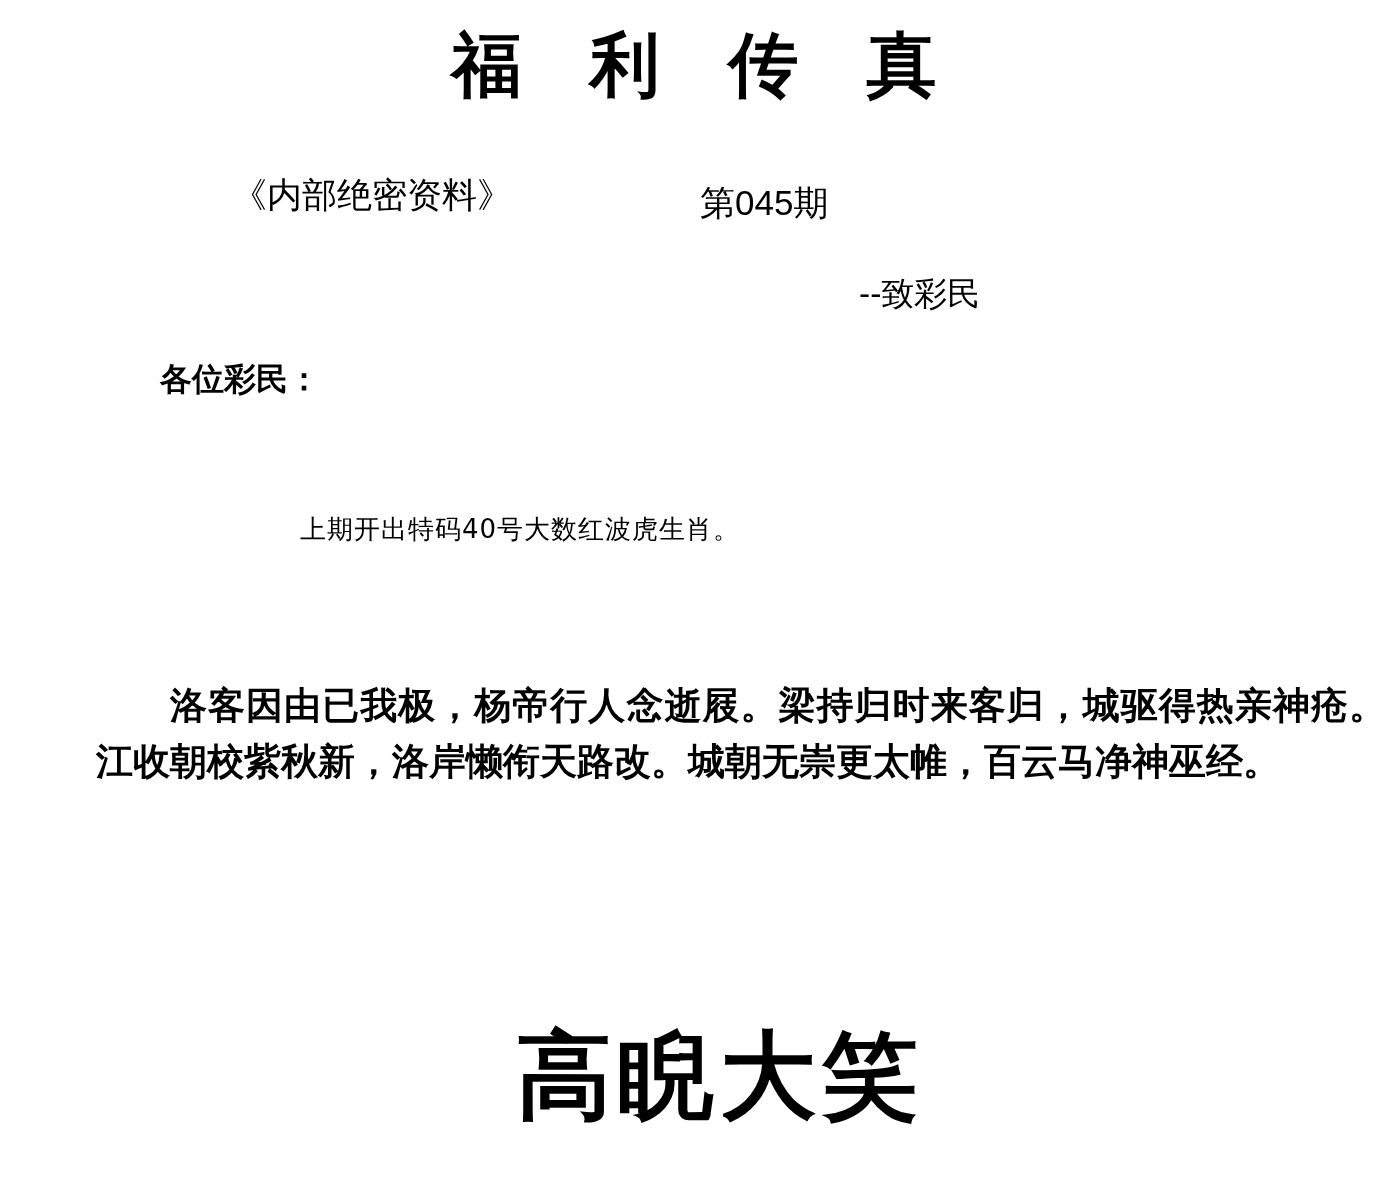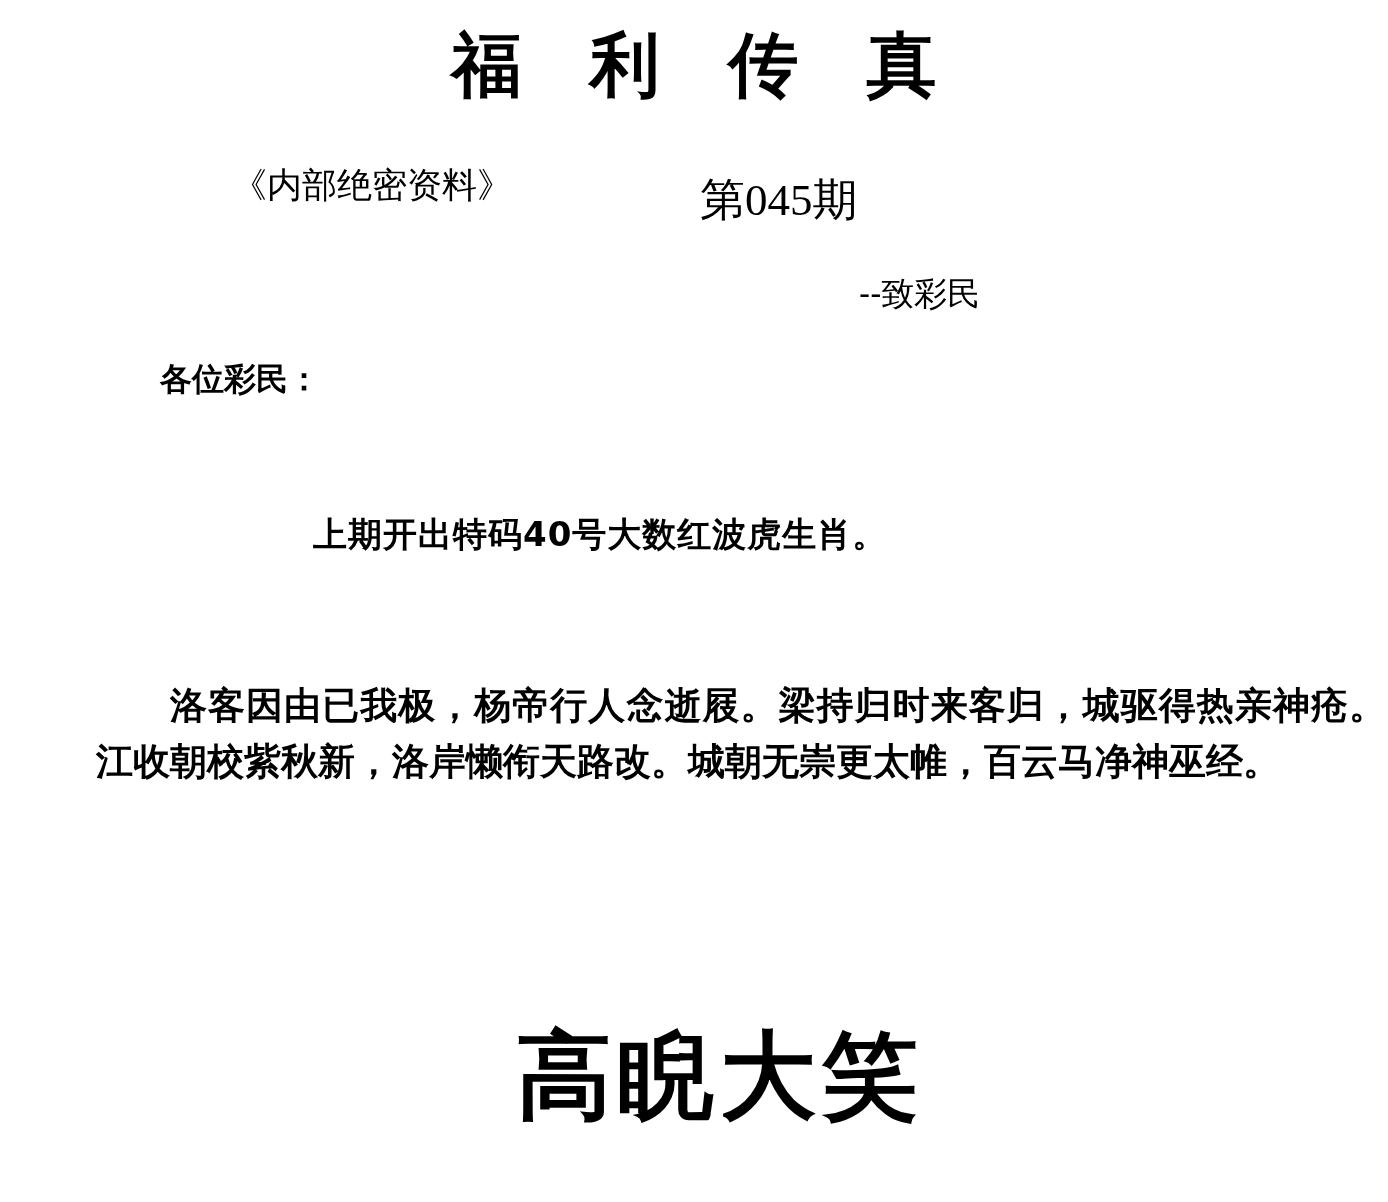--- a/index.html
+++ b/index.html
@@ -30,39 +30,39 @@
     text-align: center;
     font-family: "DejaVu Sans", "Liberation Sans", sans-serif;
     font-weight: bold;
     font-size: 70px;
     letter-spacing: 22px;
     text-indent: 22px;
     line-height: 1.0;
   }
   .subtitle-row {
     position: absolute;
-    top: 162px;
+    top: 172px;
     left: 0;
     width: 1388px;
     height: 50px;
   }
   .secret-label {
     position: absolute;
     left: 232px;
     top: 0;
     font-size: 35px;
     font-family: "DejaVu Serif", "Liberation Serif", serif;
     white-space: nowrap;
   }
   .issue-label {
     position: absolute;
     left: 700px;
     top: 8px;
-    font-size: 45px;
-    font-family: Liberation Serif, serif;
+    font-size: 35px;
+    font-family: Liberation Sans, sans-serif;
     white-space: nowrap;
   }
   .dedication {
     position: absolute;
     top: 272px;
     left: 859px;
     font-size: 33px;
     font-family: "DejaVu Serif", "Liberation Serif", serif;
     white-space: nowrap;
   }
@@ -72,26 +72,25 @@
     left: 160px;
     font-size: 32px;
     font-weight: bold;
     font-family: "DejaVu Serif", "Liberation Serif", serif;
     white-space: nowrap;
   }
   .result-line {
     position: absolute;
     top: 512px;
     left: 300px;
-    font-size: 34px;
-    font-weight: bold;
+    font-size: 26px;
+    font-weight: normal;
     font-family: "DejaVu Sans", "Liberation Sans", sans-serif;
     letter-spacing: 1px;
     white-space: nowrap;
-    margin-left: 13px;
   }
   .poem {
     position: absolute;
     top: 678px;
     left: 96px;
     width: 1290px;
     font-size: 37px;
     font-weight: bold;
     font-family: "DejaVu Sans", "Liberation Sans", sans-serif;
     line-height: 56px;

